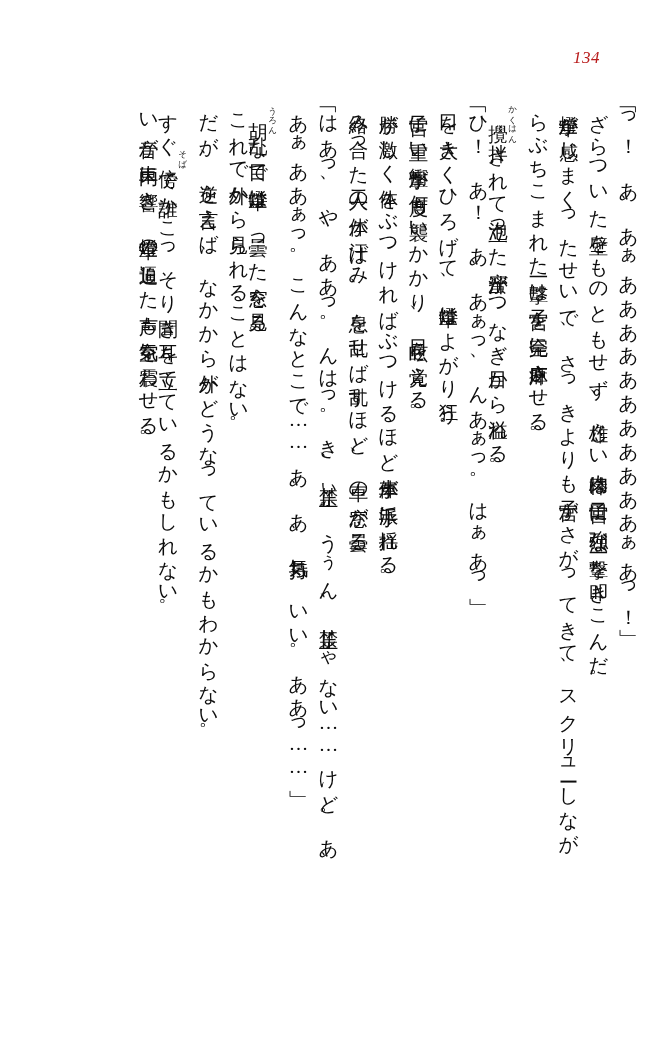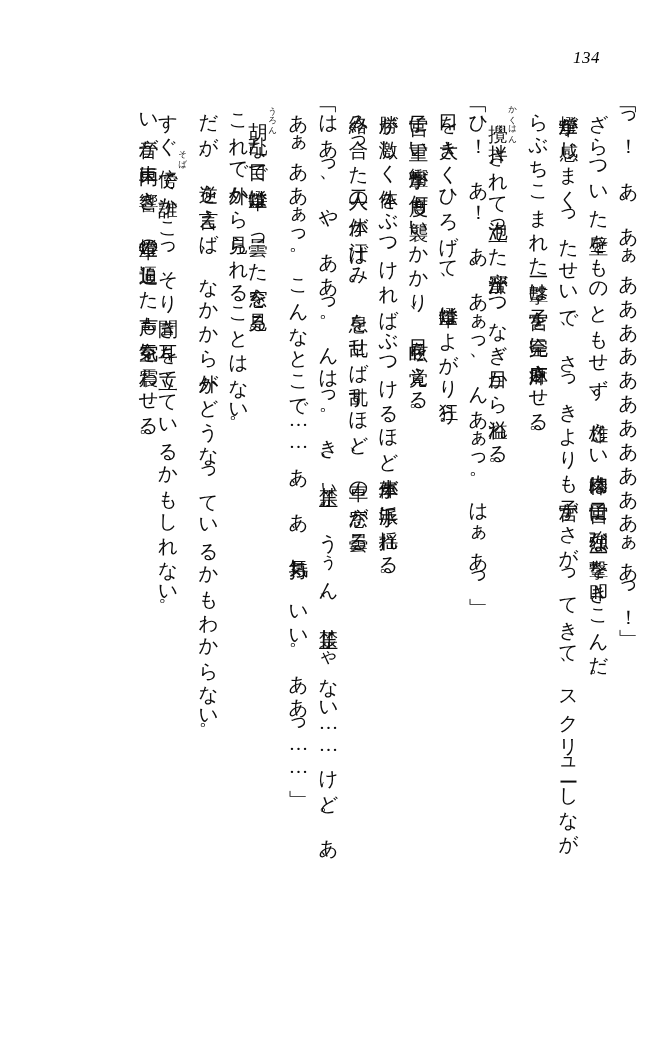--- a/index.html
+++ b/index.html
@@ -23,21 +23,21 @@
   }
 
   
   .page-number {
     position: absolute;
     top: 48px;
     right: 68px;
     font-size: 17px;
     font-style: italic;
     font-family: "Liberation Serif", "DejaVu Serif", serif;
-    color: #000000;
+    color: #b91c1c;
     letter-spacing: 0.5px;
   }
 
   
   .text-block {
     position: absolute;
     top: 100px;
     right: 30px;
     left: 34px;
     height: 910px;

